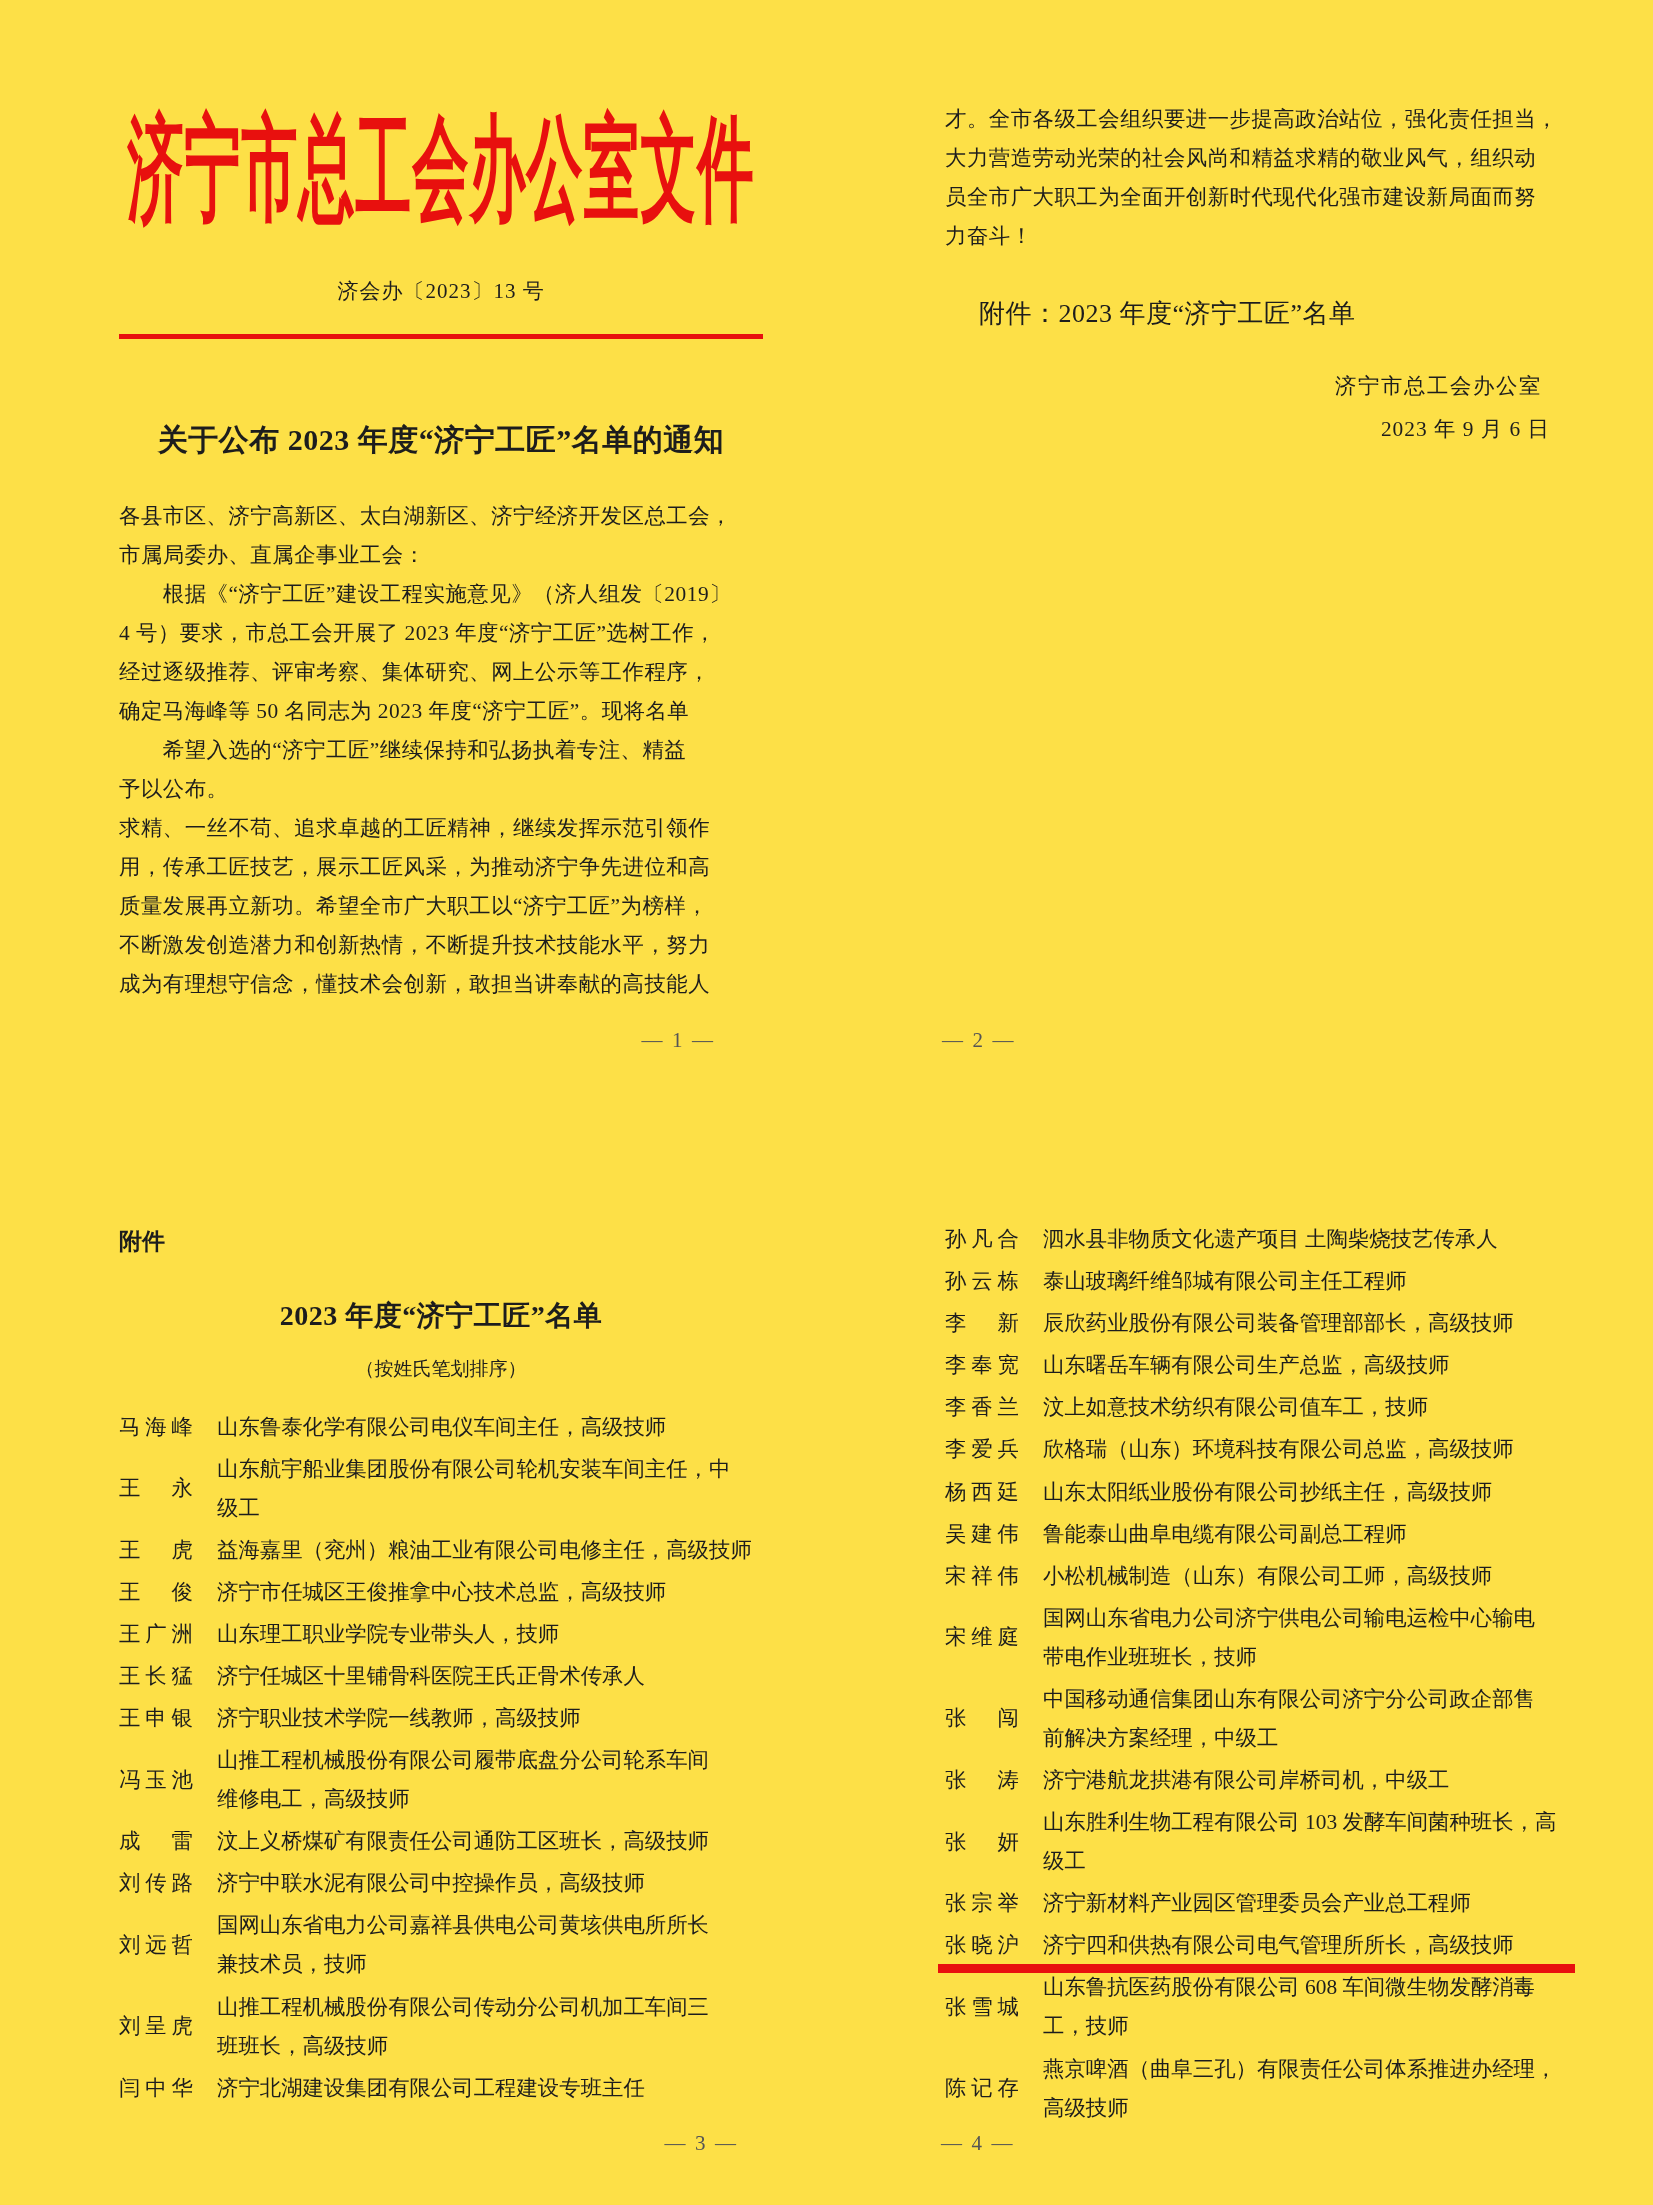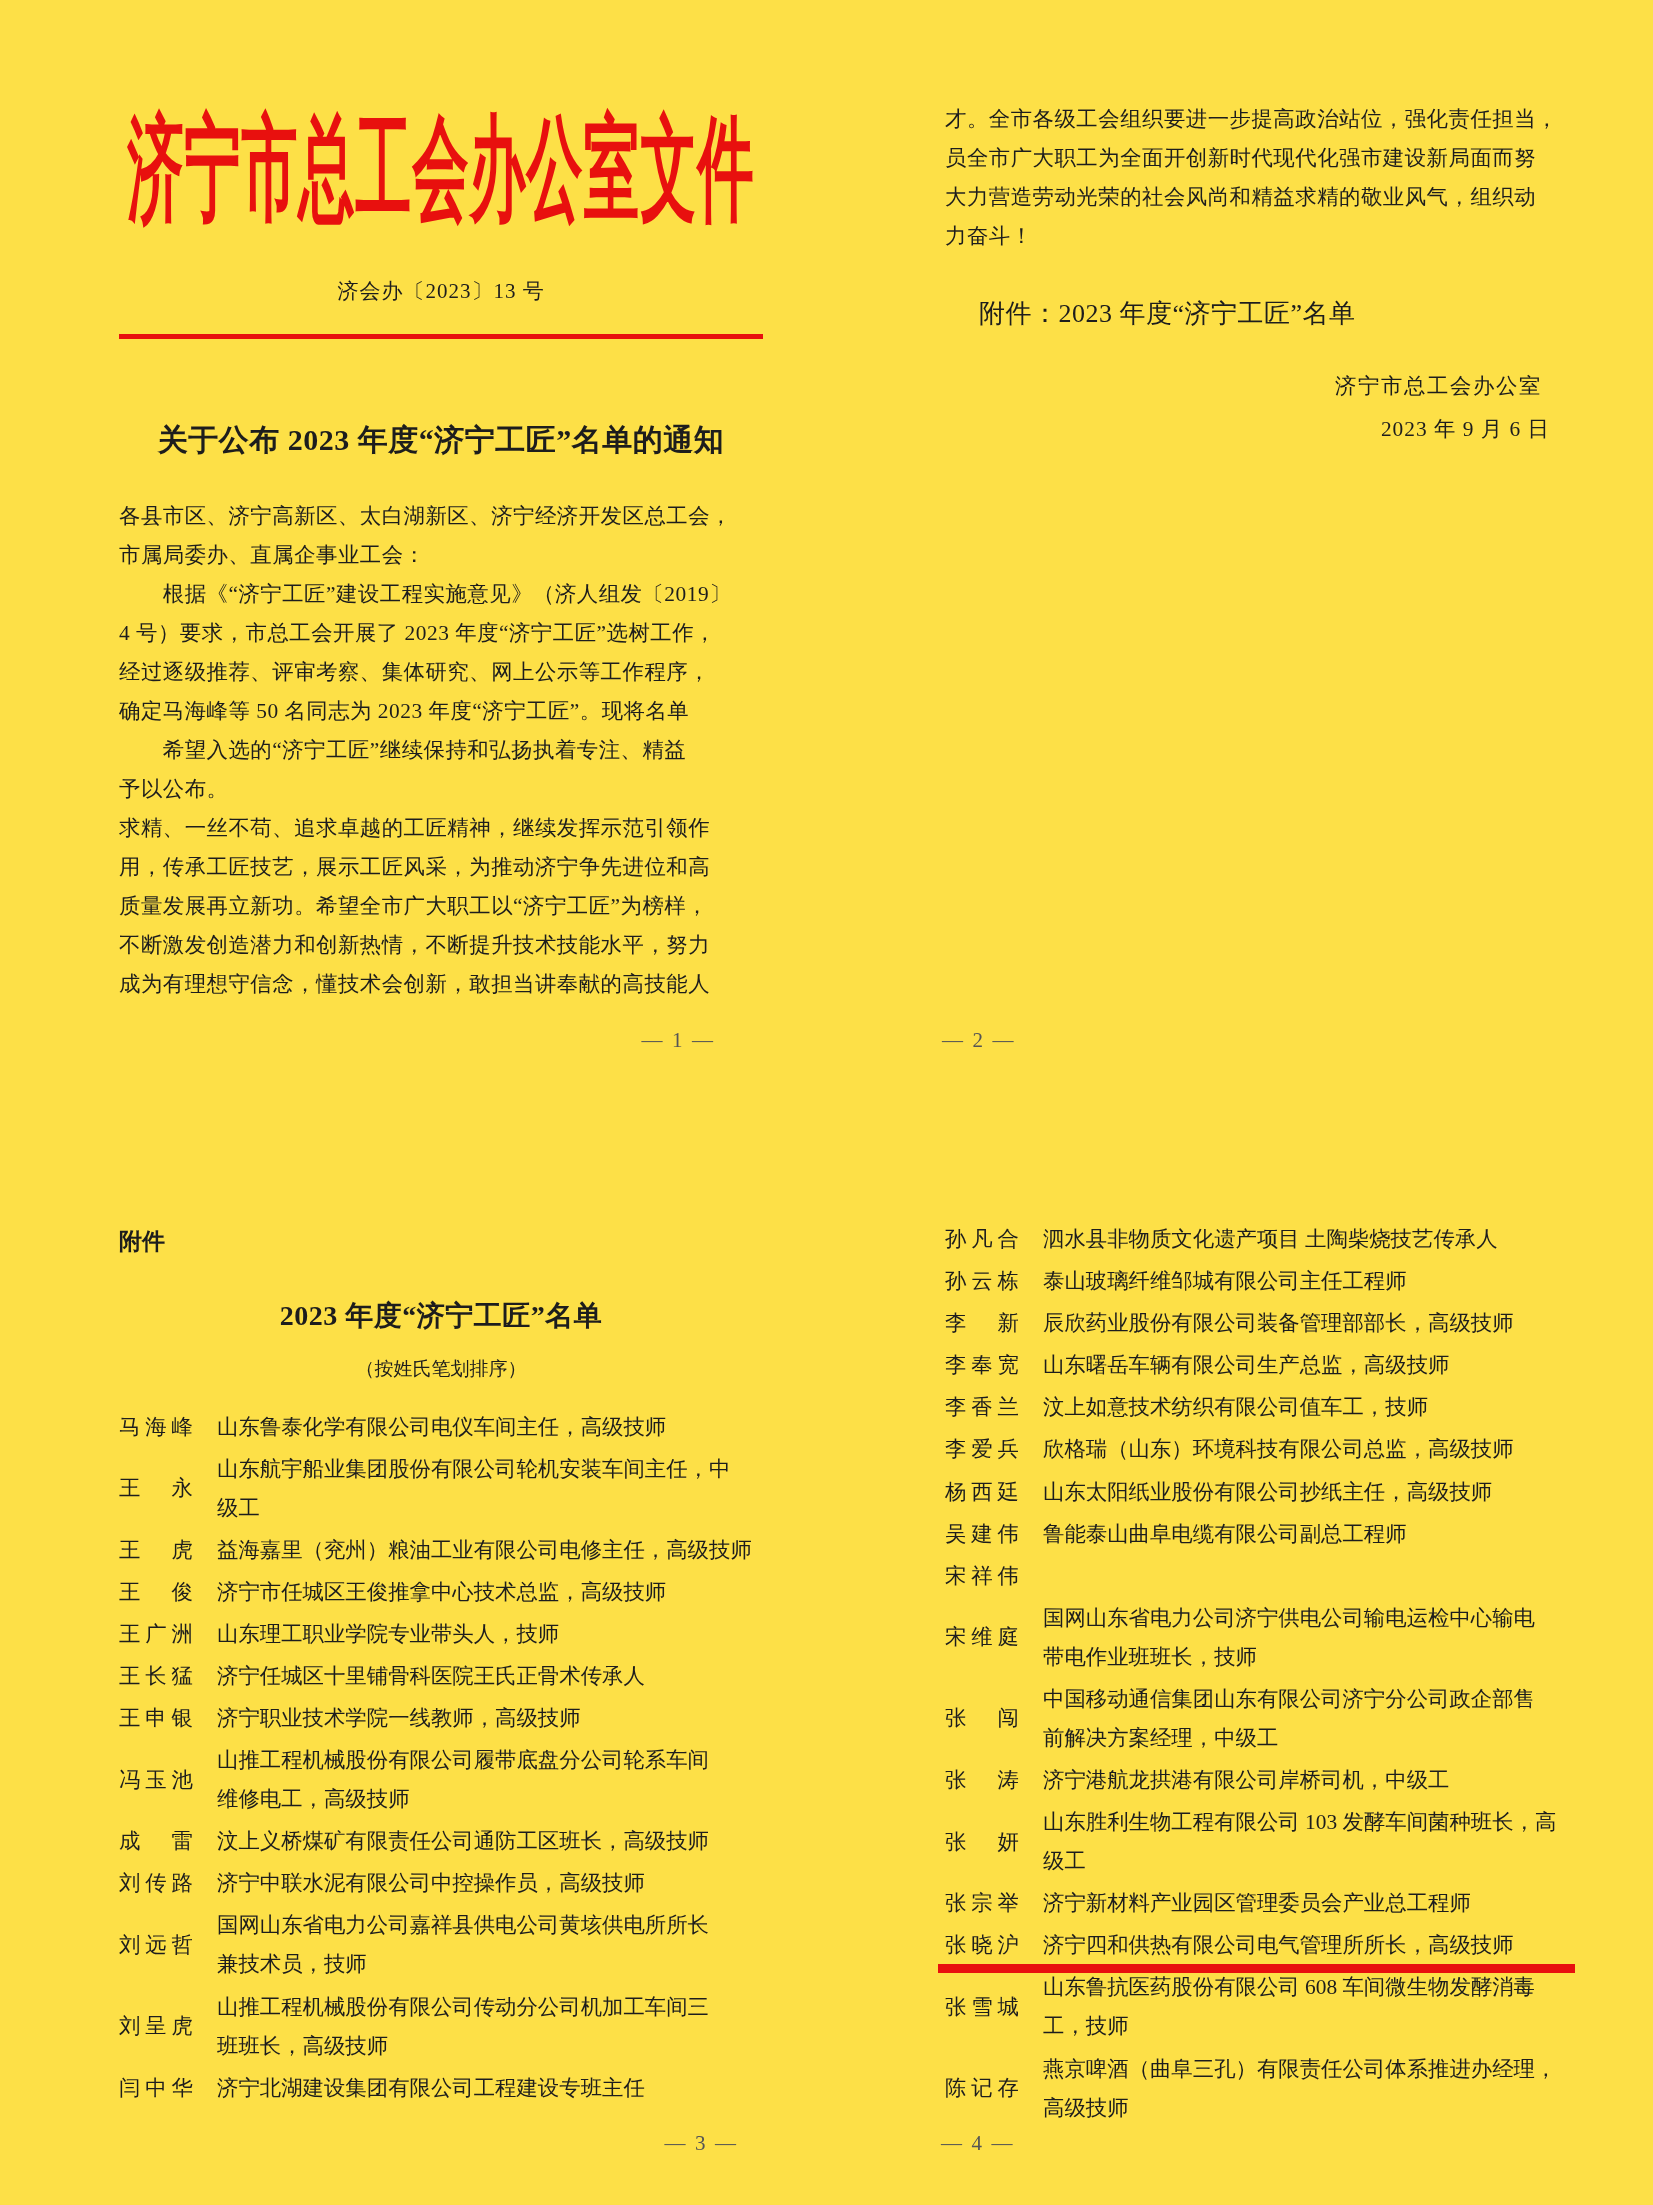--- a/index.html
+++ b/index.html
@@ -80,22 +80,22 @@
       <div class="bline">质量发展再立新功。希望全市广大职工以“济宁工匠”为榜样，</div>
       <div class="bline">不断激发创造潜力和创新热情，不断提升技术技能水平，努力</div>
       <div class="bline">成为有理想守信念，懂技术会创新，敢担当讲奉献的高技能人</div>
     </div>
   <div class="footer right1">— 1 —</div>
 </div>
 
 <div class="page" id="page2">
   <div class="body-block" style="margin-top:0;">
       <div class="bline">才。全市各级工会组织要进一步提高政治站位，强化责任担当，</div>
+      <div class="bline">大力营造劳动光荣的社会风尚和精益求精的敬业风气，组织动</div>
       <div class="bline">员全市广大职工为全面开创新时代现代化强市建设新局面而努</div>
-      <div class="bline">大力营造劳动光荣的社会风尚和精益求精的敬业风气，组织动</div>
       <div class="bline">力奋斗！</div>
     </div>
   <div class="attach-line">附件：2023 年度“济宁工匠”名单</div>
   <div class="signer">济宁市总工会办公室</div>
   <div class="sign-date">2023 年 9 月 6 日</div>
   <div class="footer left2">— 2 —</div>
 </div>
 
 <div class="page" id="page3">
   <div class="attach-label">附件</div>
@@ -191,20 +191,21 @@
       <div class="row">
       <div class="lname">杨西廷</div>
       <div class="ldesc">山东太阳纸业股份有限公司抄纸主任，高级技师</div>
     </div>
       <div class="row">
       <div class="lname">吴建伟</div>
       <div class="ldesc">鲁能泰山曲阜电缆有限公司副总工程师</div>
     </div>
       <div class="row">
       <div class="lname">宋祥伟</div>
+      <div class="ldesc">小松机械制造（山东）有限公司工师，高级技师</div>
     </div>
       <div class="row">
       <div class="lname">宋维庭</div>
       <div class="ldesc">国网山东省电力公司济宁供电公司输电运检中心输电
 带电作业班班长，技师</div>
     </div>
       <div class="row">
       <div class="lname">张闯</div>
       <div class="ldesc">中国移动通信集团山东有限公司济宁分公司政企部售
 前解决方案经理，中级工</div>

